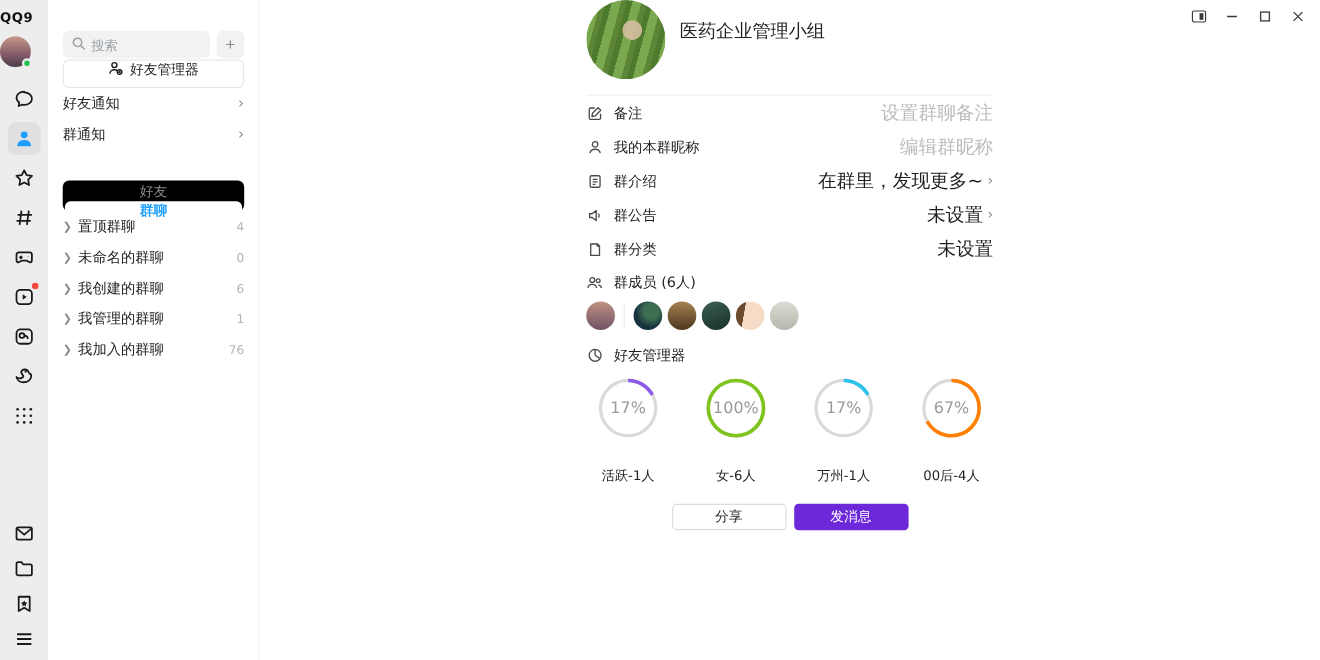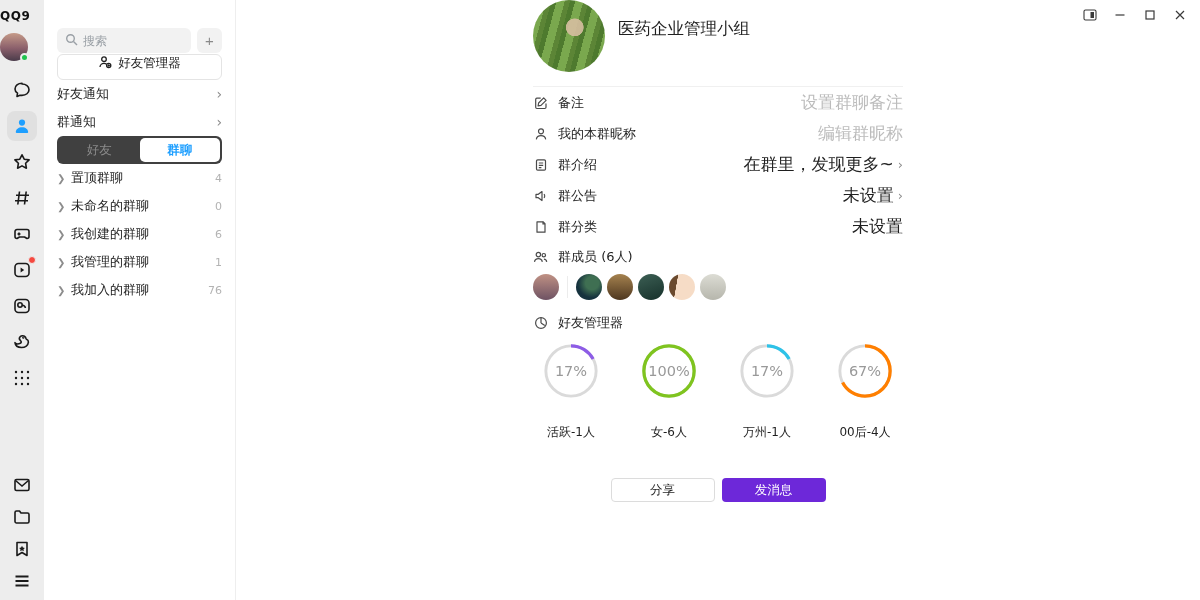--- a/index.html
+++ b/index.html
@@ -34,21 +34,21 @@
   .search input::placeholder { color:#9aa0a6; }
   .plus-btn { width:25px; height:25px; background:#f2f2f2; border-radius:6px; border:none;
             color:#8a8a8a; font-size:15px; line-height:1; cursor:pointer; display:grid; place-items:center; }
   .fm-btn { margin-top:1px; width:100%; height:26px; background:#fff; border:1px solid #e4e4e4;
             border-radius:6px; display:flex; justify-content:center; gap:6px;
             font-size:12.5px; font-family:inherit; color:#1f1f1f; cursor:pointer; }
   .notice-row { height:28px; display:flex; align-items:center; justify-content:space-between;
             font-size:13px; cursor:pointer; }
   .notice-row:first-of-type { margin-top:6px; }
   .chev-r { color:#8c8c8c; font-size:14px; }
-  .tabs { margin-top:0; height:28px; background:#404040; border-radius:6px; display:flex; padding:2px; }
+  .tabs { margin-top:28px; height:28px; background:#000000; border-radius:6px; display:flex; padding:2px;flex-direction:column; }
   .tab { flex:1; display:grid; place-items:center; font-size:12.5px; color:#8a8a8a;
          border-radius:5px; cursor:pointer; }
   .tab.active { background:#fff; color:#1e9fff; font-weight:bold; }
   .grp-row { height:28px; display:flex; align-items:center; font-size:13px; cursor:pointer; }
   .grp-row:first-of-type { margin-top:2px; }
   .grp-chev { color:#8c8c8c; font-size:10px; width:14px; }
   .grp-count { margin-left:auto; color:#b3b3b3; font-size:11px; }
 
   
   .main { position:absolute; left:236px; right:0; top:0; bottom:0; background:#fff; }
@@ -77,21 +77,21 @@
   .mav6 { background:linear-gradient(180deg,#dcdcd4,#b6b6ac); }
   .dist-row { margin-top:8px; }
   .donuts { display:flex; justify-content:space-between; margin-top:4px; }
   .donut-cell { width:76px; display:flex; flex-direction:column; align-items:center; cursor:pointer; }
   .donut-wrap { position:relative; width:58px; height:58px; }
   .donut-pct { position:absolute; inset:0; display:grid; place-items:center;
                font-size:14.5px; color:#999; }
   .donut-label { margin-top:24px; font-size:12px; color:#1f1f1f; white-space:nowrap;text-align:right; }
   .btn-row { margin-top:17px; display:flex; justify-content:center; gap:7px; }
   .btn { width:104px; height:24px; border-radius:4px; font-size:12.5px; font-family:inherit;
-         display:grid; place-items:center; cursor:pointer;margin-top:20px; }
+         display:grid; place-items:center; cursor:pointer; }
   .btn.secondary { background:#fff; border:1px solid #dcdcdc; color:#1f1f1f; }
   .btn.primary { background:#6d28d9; border:none; color:#fff; }
 
   
   .winctl { position:absolute; top:4px; right:8px; display:flex; align-items:center; gap:6px; }
   .wbtn { width:24px; height:22px; display:grid; place-items:center; color:#3a3a3a; cursor:pointer; }
 </style>
 </head>
 <body>
 

